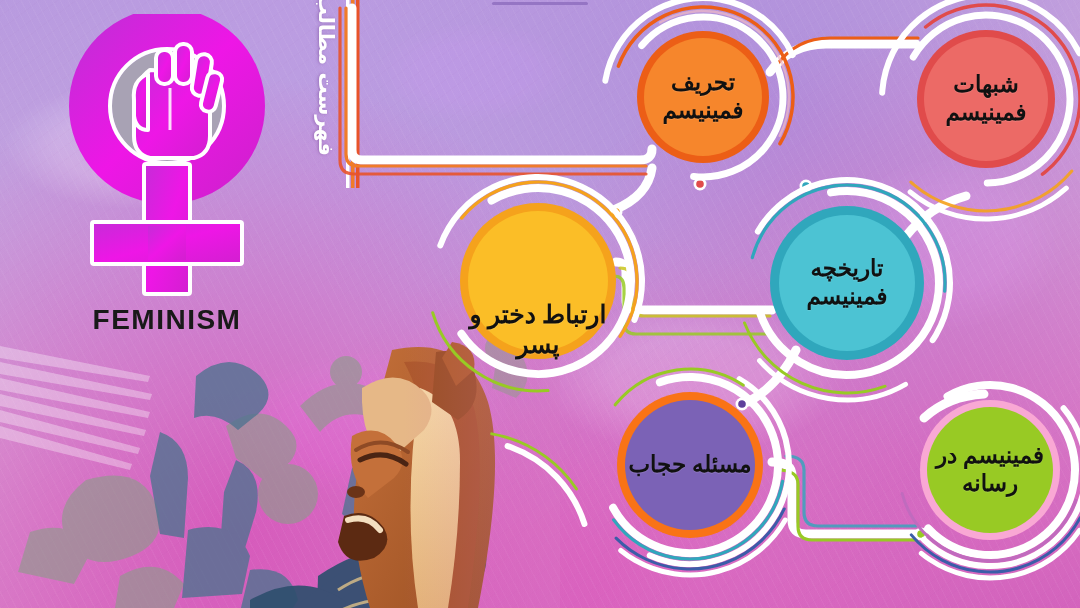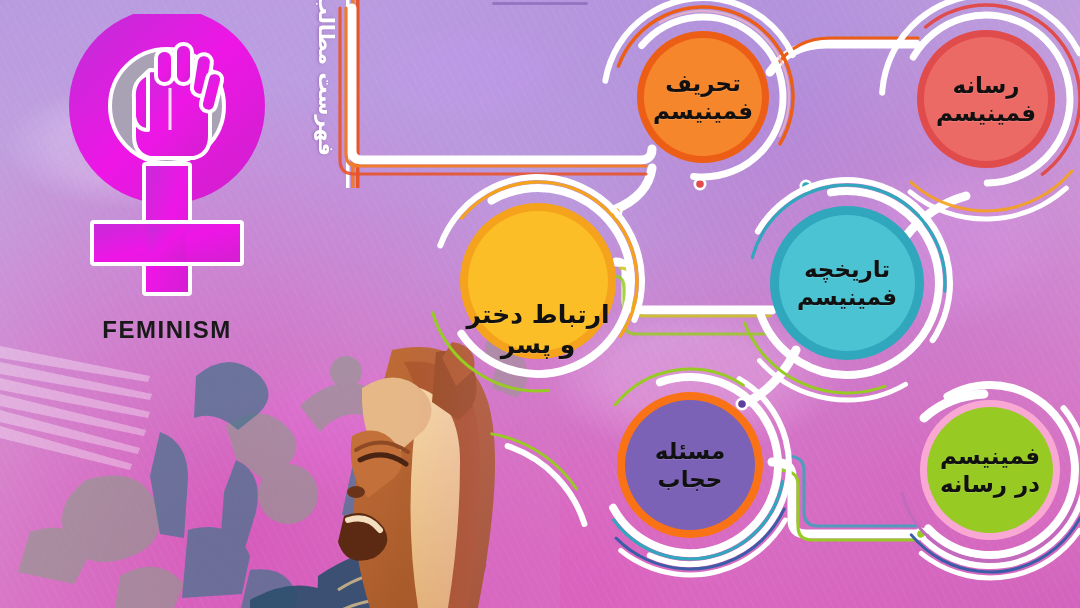--- a/index.html
+++ b/index.html
@@ -43,41 +43,41 @@
   .art-left{ position:absolute; left:0; top:340px; width:560px; height:268px; overflow:hidden; }
   .art-right-fade{
     position:absolute; left:0; top:340px; width:560px; height:268px;
     background:linear-gradient(90deg, transparent 0 72%, rgba(214,120,196,.35) 100%);
     pointer-events:none;
   }
 
   
   .logo-wrap{ position:absolute; left:52px; top:14px; width:230px; height:330px; }
   .logo-label{
-    position:absolute; left:0; right:0; bottom:0; text-align:center;
+    position:absolute; left:0; right:0; bottom:8px; text-align:center;
     font-family:"Liberation Sans",sans-serif;
-    font-weight:700; font-size:24px; letter-spacing:1.5px; color:#191919;
+    font-weight:700; font-size:28px; letter-spacing:1.5px; color:#191919;
     direction:ltr;
   }
 
   
   .toc-rule{
     position:absolute; left:344px; top:0; width:26px; height:188px;
   }
   .toc-title{
     position:absolute; left:344px; top:6px;
     width:150px; height:36px;
     transform:rotate(90deg); transform-origin:left top;
     color:#ffffff; font-size:21px; font-weight:700;
     text-shadow:0 1px 3px rgba(110,60,140,.45);
     white-space:nowrap; line-height:36px; letter-spacing:.5px;
   }
 
   
-  .diagram{ position:absolute; inset:0; }
+  .diagram{ position:absolute; inset:0;font-family:Liberation Serif, serif; }
   .diagram svg{ position:absolute; inset:0; width:1080px; height:608px; overflow:visible; }
 
   .node{
     position:absolute;
     display:flex; align-items:center; justify-content:center;
     border-radius:50%;
     color:#111; text-align:center; font-weight:700;
     line-height:1.22; letter-spacing:0;
     text-shadow:0 1px 0 rgba(255,255,255,.12);
     user-select:none;
@@ -316,21 +316,21 @@
       </g>
     </svg>
 
     <div class="node" style="left:637px; top:31px; width:132px; height:132px; background:#EC5E16; font-size:23px;">
       <div class="node-inner" style="inset:7px; background:#F6862C;"></div>
       <span style="position:relative">تحریف فمینیسم</span>
     </div>
 
     <div class="node" style="left:917px; top:30px; width:138px; height:138px; background:#E04B4B; font-size:23px;">
       <div class="node-inner" style="inset:7px; background:#EC6A66;"></div>
-      <span style="position:relative">رسانه فمینیسم</span>
+      <span style="position:relative">شبهات فمینیسم</span>
     </div>
 
     <div class="node" style="left:460px; top:203px; width:156px; height:156px; background:#F5A21C; font-size:25px;align-items:flex-end;">
       <div class="node-inner" style="inset:8px; background:#FBBE27;"></div>
       <span style="position:relative; line-height:1.18">ارتباط دختر و پسر</span>
     </div>
 
     <div class="node" style="left:770px; top:206px; width:154px; height:154px; background:#30A7BC; font-size:23px;align-items:center;">
       <div class="node-inner" style="inset:9px; background:#4CC3D3;"></div>
       <span style="position:relative">تاریخچه فمینیسم</span>

